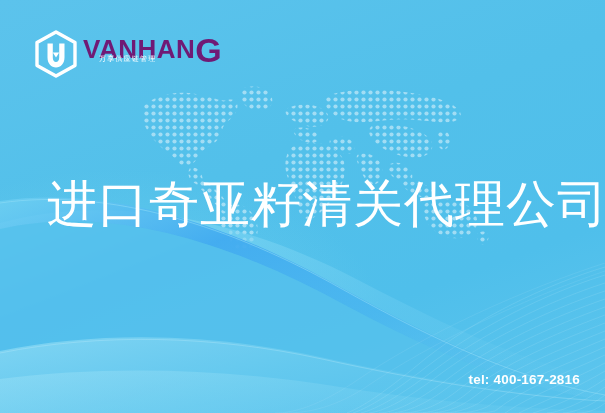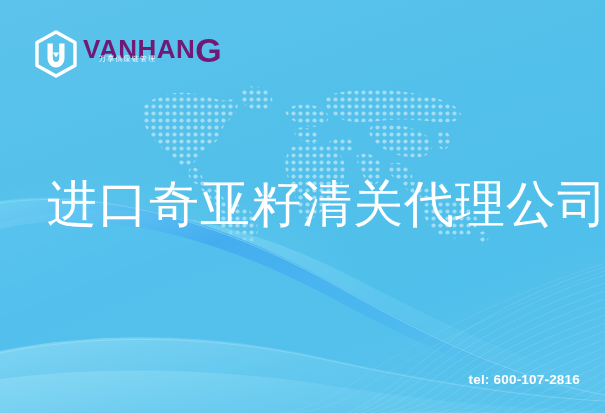--- a/index.html
+++ b/index.html
@@ -259,15 +259,15 @@
       <path d="M19.8,22.5 L26.2,22.5 L23,27.6 Z" fill="#ffffff"></path>
     </svg>
     <div class="logo-text-wrap">
       <span class="logo-word"><span>VANHAN</span><span class="big-g">G</span></span>
       <span class="logo-sub">万享供应链管理</span>
     </div>
   </div>
 
   <div class="headline">进口奇亚籽清关代理公司</div>
 
-  <div class="tel">tel: 600-107-2816</div>
+  <div class="tel">tel: 400-167-2816</div>
 
 </div>
 
 </body></html>

